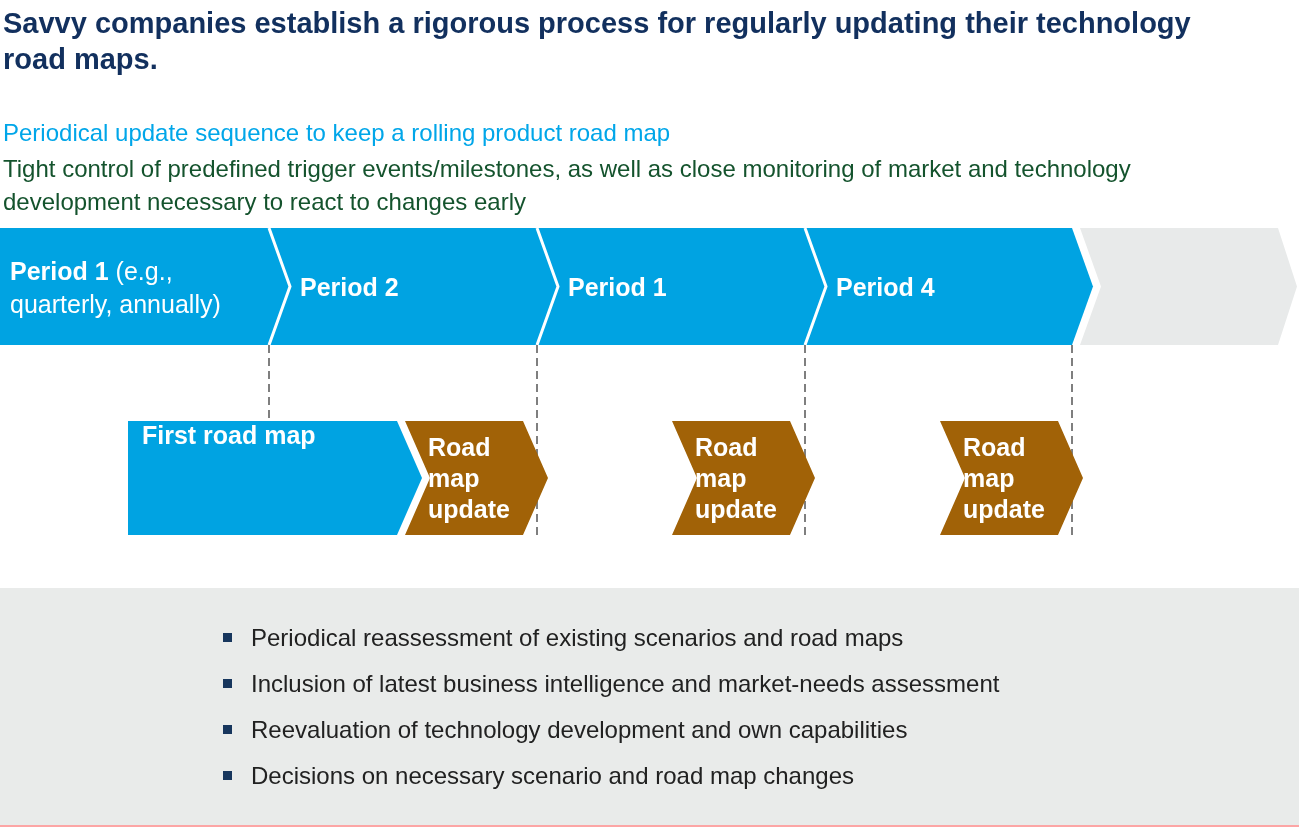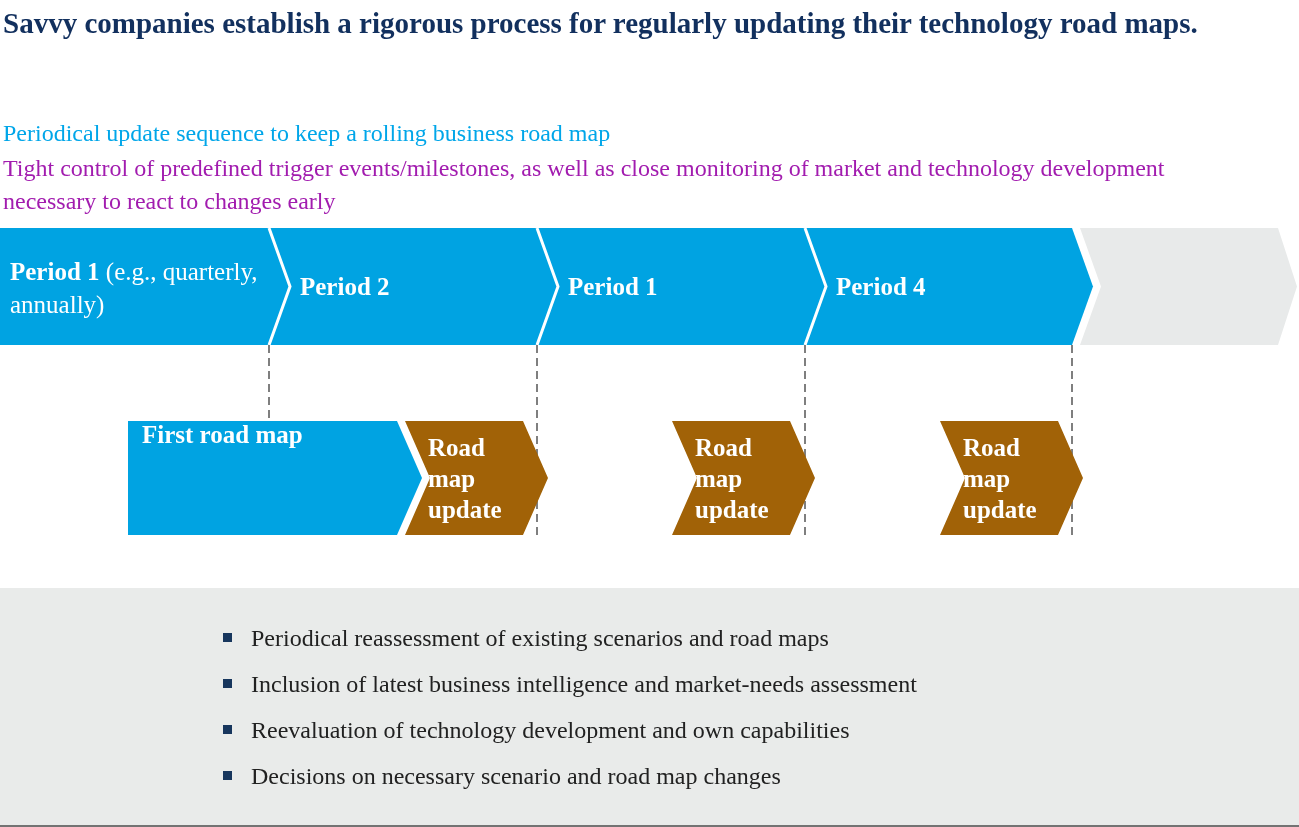--- a/index.html
+++ b/index.html
@@ -1,31 +1,31 @@
 <!DOCTYPE html>
 <html><head>
 <meta charset="utf-8">
 <style>
   html,body{margin:0;padding:0;background:#ffffff;}
   .slide{
     position:relative; width:1299px; height:827px; background:#ffffff;
-    font-family:Liberation Serif, serif; overflow:hidden;
-    border-bottom:2px solid #737373; box-sizing:border-box;
+    font-family:Liberation Sans, sans-serif; overflow:hidden;
+    border-bottom:2px solid #fca5a5; box-sizing:border-box;
   }
   .title{
     position:absolute; left:3px; top:5px; width:1230px;
     font-size:29px; font-weight:bold; color:#12305e; line-height:36px;
   }
   .subtitle{
     position:absolute; left:3px; top:119px; width:1260px;
     font-size:24px; color:#00a6e9; line-height:28px;
   }
   .description{
     position:absolute; left:3px; top:152px; width:1215px;
-    font-size:24px; color:#a21caf; line-height:33px;
+    font-size:24px; color:#14532d; line-height:33px;
   }
   .bar{position:absolute; left:0; top:228px; width:1299px; height:117px;padding-left:20px;}
   .bar svg{position:absolute; left:0; top:0;}
   .period-label{
     position:absolute; color:#ffffff; font-size:25px; font-weight:bold;
     white-space:nowrap; z-index:3;
   }
   .period1-label{
     left:10px; top:27px; width:250px; white-space:normal;
     line-height:33px; font-weight:bold;
@@ -71,21 +71,21 @@
     flex:none; width:9px; height:9px; background:#17365d; margin:8px 19px 0 0;
   }
 </style>
 </head>
 <body>
 
 <div class="slide">
 
   <div class="title">Savvy companies establish a rigorous process for regularly updating their technology road maps.</div>
 
-  <div class="subtitle">Periodical update sequence to keep a rolling business road map</div>
+  <div class="subtitle">Periodical update sequence to keep a rolling product road map</div>
 
   <div class="description">Tight control of predefined trigger events/milestones, as well as close monitoring of market and technology development necessary to react to changes early</div>
 
   <div class="bar">
     <svg width="1299" height="117" viewBox="0 0 1299 117" aria-hidden="true">
       <polygon points="0,0 1072,0 1093,58.5 1072,117 0,117" fill="#00a3e2"></polygon>
       <polygon points="1080,0 1278,0 1297,58.5 1278,117 1080,117 1101,58.5" fill="#e8eaea"></polygon>
       <path d="M269,0 L290,58.5 L269,117" stroke="#ffffff" stroke-width="3" fill="none"></path>
       <path d="M537,0 L558,58.5 L537,117" stroke="#ffffff" stroke-width="3" fill="none"></path>
       <path d="M805,0 L826,58.5 L805,117" stroke="#ffffff" stroke-width="3" fill="none"></path>

